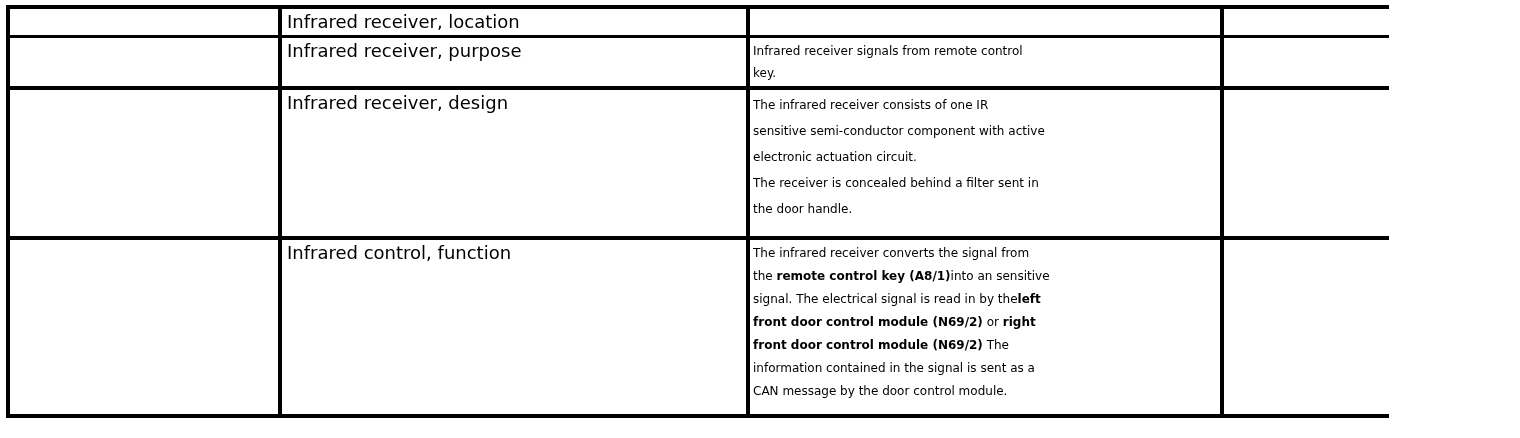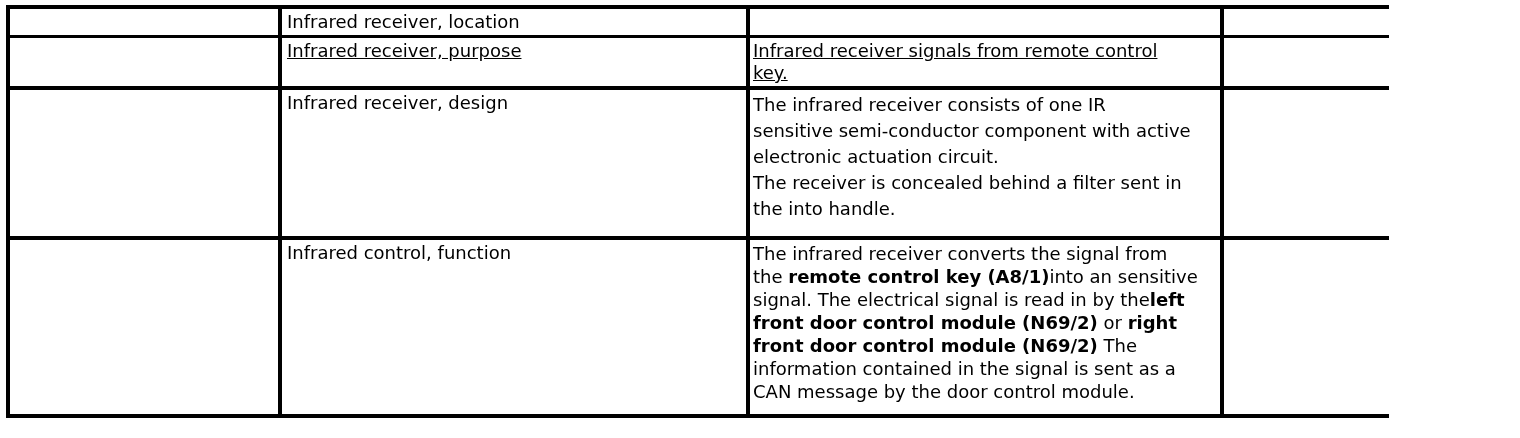--- a/index.html
+++ b/index.html
@@ -34,29 +34,29 @@
     padding: 2px 4px 2px 5px;
     font-size: 18px;
     line-height: 22px;
     overflow: visible;
   }
   
   tr.r1 td { border-bottom-width: 3px; }
   tr.r2 td { border-top-width: 3px; }
 
   tr.r1 td { height: 28px; }
-  tr.r2 td { height: 48px; text-decoration: underline; }
+  tr.r2 td { height: 48px; }
   tr.r3 td { height: 150px; }
   tr.r4 td { height: 178px; }
 
   td.desc-cell { padding: 2px 2px 2px 3px; }
 
   .desc {
     white-space: pre;      
-    font-size: 18px;
+    font-size: 12px;
   }
   .desc.lh22 { line-height: 22px; }
   .desc.lh26 { line-height: 26px; }
   .desc.lh23 { line-height: 23px; }
   .desc .b { font-weight: bold; text-align: right; }
 </style>
 </head>
 <body>
 
 <div class="page">
@@ -86,21 +86,21 @@
         <td></td>
       </tr>
       <tr class="r3">
         <td></td>
         <td>Infrared receiver, design</td>
         <td class="desc-cell">
           <div class="desc lh26"><span>The infrared receiver consists of one IR</span>
 <span>sensitive semi-conductor component with active</span>
 <span>electronic actuation circuit.</span>
 <span>The receiver is concealed behind a filter sent in</span>
-<span>the into handle.</span></div>
+<span>the door handle.</span></div>
         </td>
         <td></td>
       </tr>
       <tr class="r4">
         <td></td>
         <td>Infrared control, function</td>
         <td class="desc-cell">
           <div class="desc lh23"><span>The infrared receiver converts the signal from</span>
 <span>the </span><span class="b">remote control key (A8/1)</span><span>into an sensitive</span>
 <span>signal. The electrical signal is read in by the</span><span class="b">left</span>

